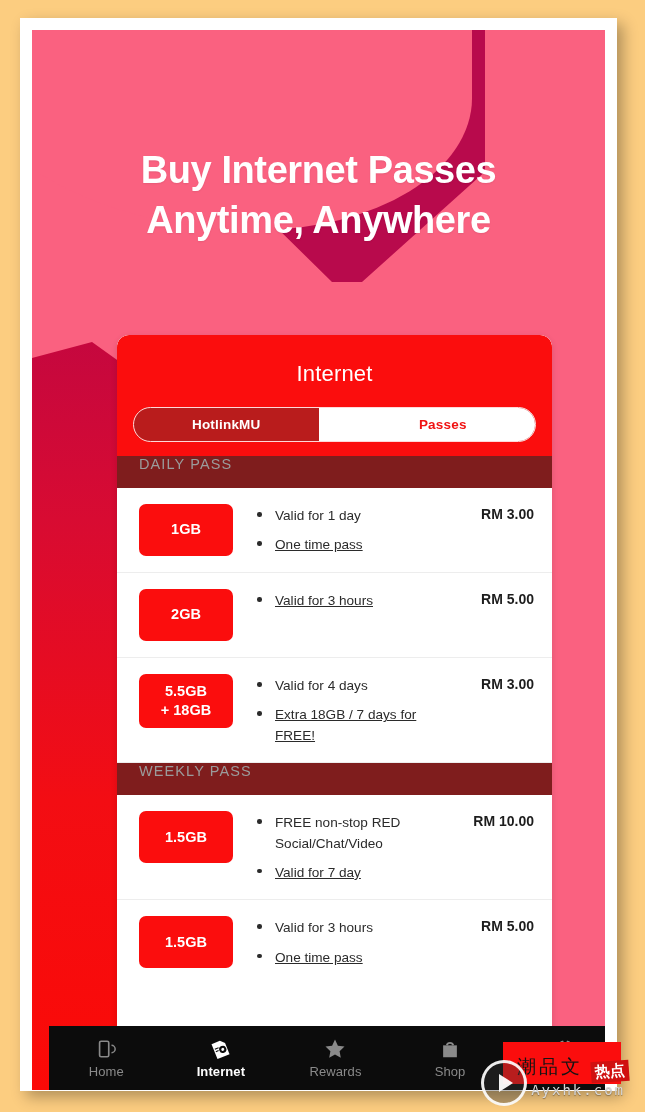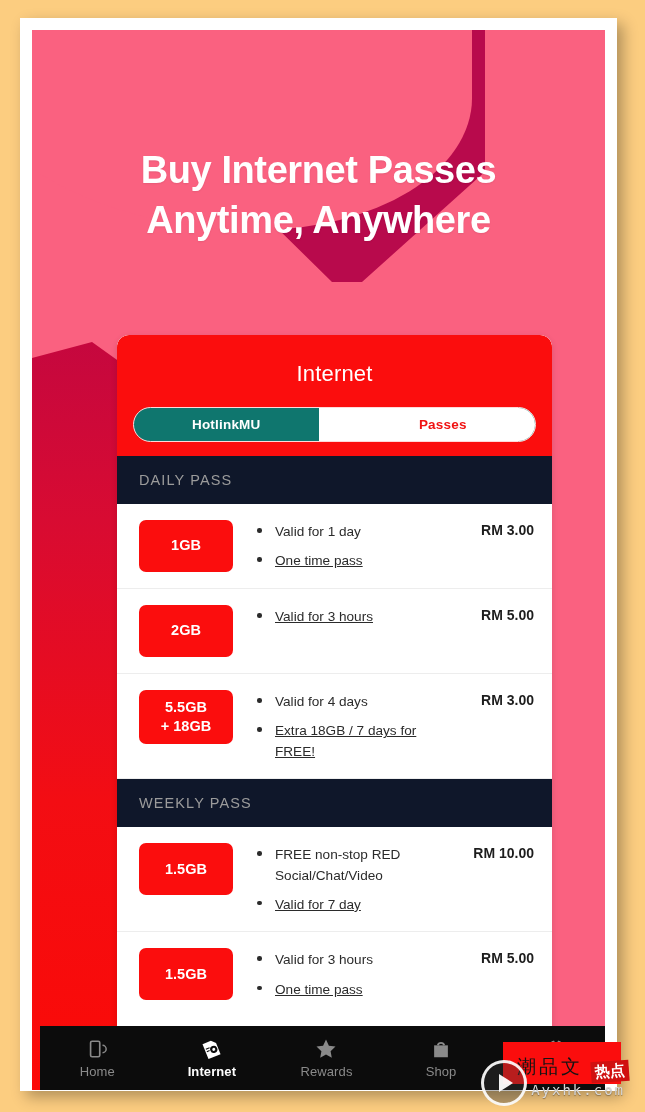--- a/index.html
+++ b/index.html
@@ -57,32 +57,32 @@
   .card-head {
     background:#fb0d0d; padding:26px 16px 14px 16px;
     border-radius:12px 12px 0 0;
   }
   .card-title {
     color:#fff; font-size:22px; font-weight:400; text-align:center;
     letter-spacing:.2px; margin-bottom:20px;
   }
   .tabs {
     display:flex; border:1.5px solid #ffd9d9; border-radius:22px;
-    overflow:hidden; background:#0f766e;
+    overflow:hidden; background:#b91c1c;
   }
   .tab {
     flex:1; text-align:center; font-size:13.5px; font-weight:bold;
     padding:9px 0; color:#ffffff; letter-spacing:.2px;
   }
   .tab.active { background:#ffffff; color:#f01212;padding-left:32px; }
 
   .section-head {
-    background:#0f172a; color:#9b9b9b;
+    background:#7f1d1d; color:#9b9b9b;
     font-size:14.5px; letter-spacing:1.1px;
-    padding:16px 0 16px 22px;
+    padding:0 0 16px 22px;
   }
 
   .row {
     display:flex; align-items:flex-start;
     padding:16px 18px 16px 22px;
     border-bottom:1px solid #ededed;
     background:#fff;
   }
   .row:last-child { border-bottom:none; }
 
@@ -107,21 +107,21 @@
     width:4.5px; height:4.5px; border-radius:50%; background:#2b2b2b;
   }
   .price {
     flex:0 0 78px; text-align:right;
     font-size:14px; font-weight:bold; color:#1d1d1d;
     padding-top:2px; white-space:nowrap;
   }
 
   
   .navbar {
-    position:absolute; left:8px; bottom:0; width:573px; height:64px;
+    position:absolute; left:17px; bottom:0; width:573px; height:64px;
     background:#0c0c0c; display:flex; align-items:center;text-align:center;
   }
   .nav-item {
     flex:1; display:flex; flex-direction:column;
     align-items:center; justify-content:center; gap:3px;
     color:#8a8a8a;
   }
   .nav-item.active { color:#ffffff; }
   .nav-ico { height:24px; display:flex; align-items:center; justify-content:center; }
   .nav-label { font-size:13px; letter-spacing:.1px; }

